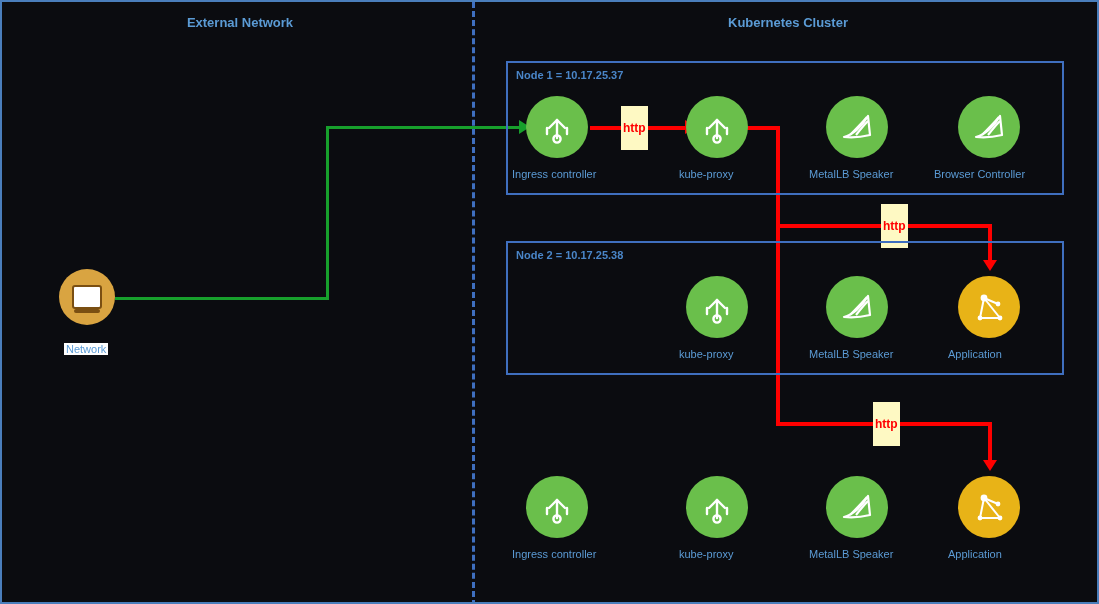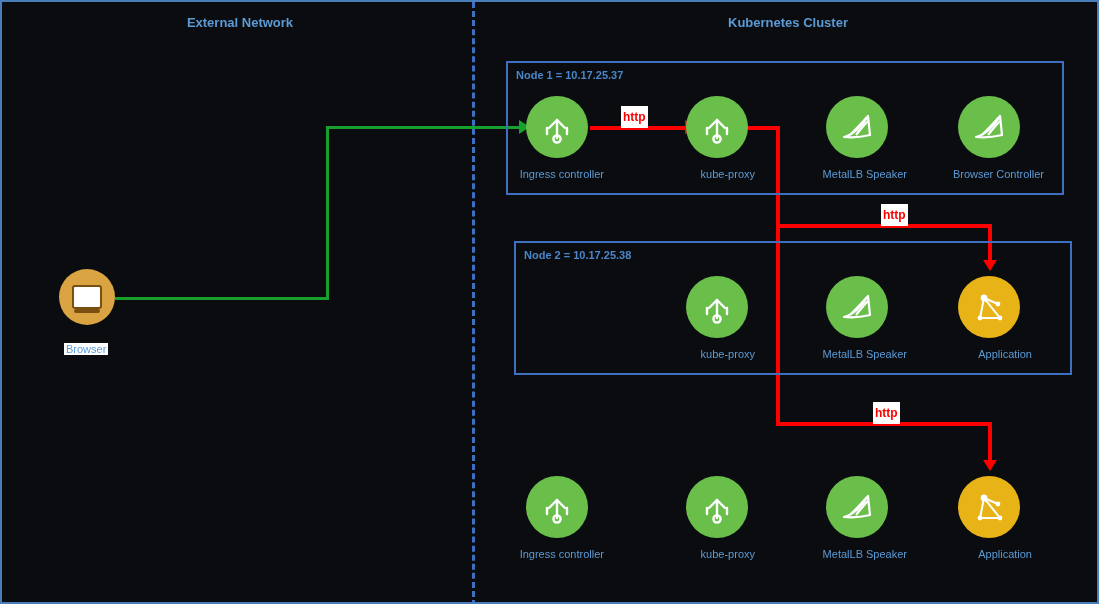--- a/index.html
+++ b/index.html
@@ -64,21 +64,21 @@
     align-items: center;
     justify-content: center;
   }
   .pod.green { background: #6abf4b; }
   .pod.amber { background: #e8b317; }
 
   .pod-caption {
     position: absolute;
     color: #5b9bd5;
     font-size: 11px;
-    text-align: right;
+    text-align: left;
     white-space: nowrap;
     background: transparent;
   }
 
   .browser-icon {
     position: absolute;
     width: 56px;
     height: 56px;
     border-radius: 50%;
     background: #d9a441;
@@ -129,22 +129,22 @@
   .arrow-down-red {
     border-left: 7px solid transparent;
     border-right: 7px solid transparent;
     border-top: 11px solid #ff0000;
   }
 
   .edge-label {
     position: absolute;
     font-size: 12px;
     font-weight: bold;
-    background: #ffffff;
-    padding: 4px 2px;
+    background: #fef9c3;
+    padding: 15px 2px;
     white-space: nowrap;
   }
   .edge-label.red { color: #ff0000; }
 
   .url-label {
     position: absolute;
     font-size: 13px;
     background: #ffffff;
     padding: 0 2px;
     white-space: nowrap;
@@ -192,21 +192,21 @@
   <div class="edge-label red" style="left:879px; top:202px;">http</div>
 
   <div class="rline" style="left:774px; top:420px; width:216px; height:4px;"></div>
   <div class="rline" style="left:986px; top:420px; width:4px; height:40px;"></div>
   <div class="arrow arrow-down-red" style="left:981px; top:458px;"></div>
   <div class="edge-label red" style="left:871px; top:400px;">http</div>
 
   <div class="browser-icon" style="left:57px; top:267px;">
     <div class="browser-screen"></div>
   </div>
-  <div class="caption-browser" style="left:62px; top:341px;">Browser</div>
+  <div class="caption-browser" style="left:62px; top:341px;">Network</div>
 
   <div class="node-box" style="left:504px; top:59px; width:558px; height:134px;">
     <div class="node-label">Node 1 = 10.17.25.37</div>
   </div>
 
   <div class="pod green" style="left:524px; top:94px;">
     <svg width="36" height="38" viewBox="0 0 36 38">
       <g stroke="#ffffff" stroke-width="2.4" fill="none" stroke-linecap="round">
         <path d="M18 30 L18 12"></path>
         <path d="M18 12 L10 20"></path>
@@ -248,21 +248,21 @@
     <svg width="38" height="36" viewBox="0 0 38 36">
       <g stroke="#ffffff" stroke-width="2.2" fill="none" stroke-linejoin="round">
         <path d="M6 28 C14 26 24 18 30 7 L32 26 C24 28 14 29 6 28 Z"></path>
         <path d="M12 26 C18 20 24 14 29 8"></path>
         <path d="M18 26 C22 21 26 16 30 12"></path>
       </g>
     </svg>
   </div>
   <div class="pod-caption" style="left:932px; top:166px; width:110px;">Browser Controller</div>
 
-  <div class="node-box" style="left:504px; top:239px; width:558px; height:134px;margin-left:8px;">
+  <div class="node-box" style="left:504px; top:239px; width:558px; height:134px;">
     <div class="node-label">Node 2 = 10.17.25.38</div>
   </div>
 
   <div class="pod green" style="left:684px; top:274px;">
     <svg width="36" height="38" viewBox="0 0 36 38">
       <g stroke="#ffffff" stroke-width="2.4" fill="none" stroke-linecap="round">
         <path d="M18 30 L18 12"></path>
         <path d="M18 12 L10 20"></path>
         <path d="M18 12 L26 20"></path>
         <path d="M8 20 L8 26"></path>

